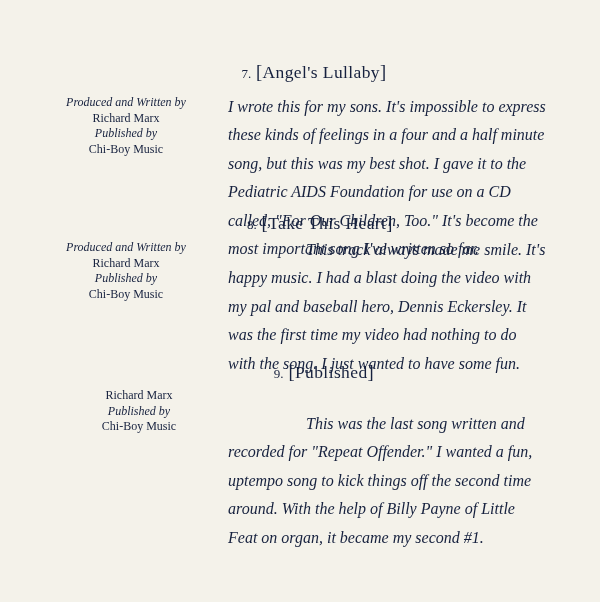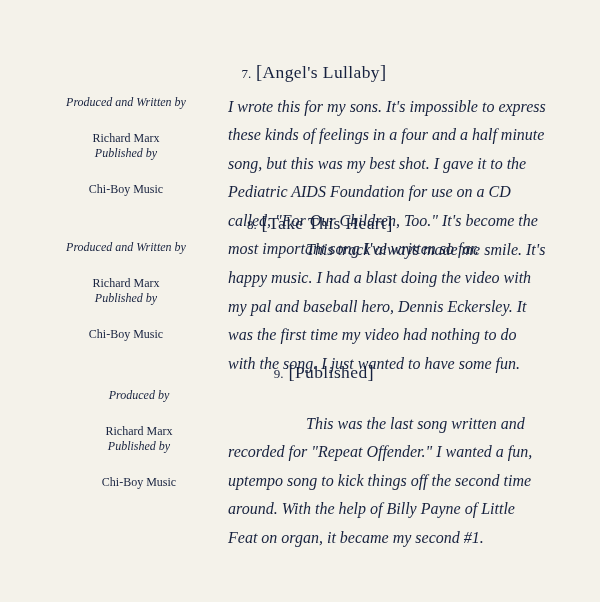--- a/index.html
+++ b/index.html
@@ -46,21 +46,20 @@
     text-align: center;
     font-size: 12px;
     line-height: 1.30;
     color: #16213e;
   }
   .credits .it {
     font-style: italic;
   }
   .credits .rm {
     font-style: normal;
-    margin-top: 20px;
   }
   .desc {
     font-style: italic;
     font-size: 16px;
     line-height: 1.78;
     color: #16213e;
     text-align: left;
   }
 
   
@@ -113,21 +112,20 @@
     </div>
     <div class="desc">This track always made me smile. It's happy music. I had a blast doing the video with my pal and baseball hero, Dennis Eckersley. It was the first time my video had nothing to do with the song. I just wanted to have some fun.</div>
   </div>
 
   <div class="track" id="track9">
     <div class="track-title">
       <span class="num">9.</span>
       <span class="brk">[</span><span>Published</span><span class="brk">]</span>
     </div>
     <div class="credits">
-      <div class="it">Produced by</div>
       <div class="rm">Richard Marx</div>
       <div class="it">Published by</div>
       <div class="rm">Chi-Boy Music</div>
     </div>
     <div class="desc">This was the last song written and recorded for "Repeat Offender." I wanted a fun, uptempo song to kick things off the second time around. With the help of Billy Payne of Little Feat on organ, it became my second #1.</div>
   </div>
 
 </div>
 
 </body></html>

